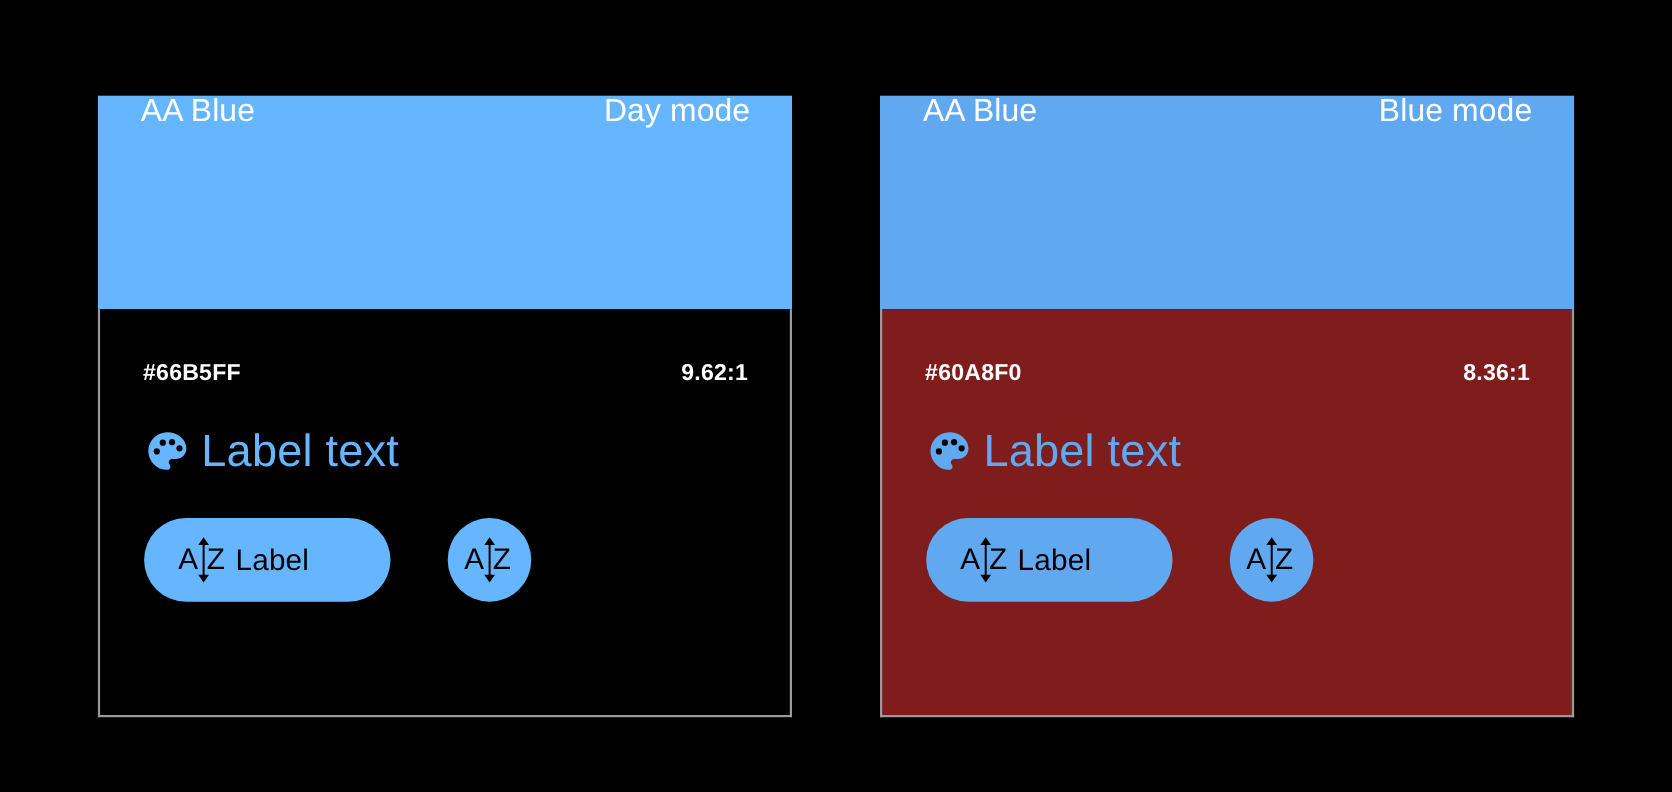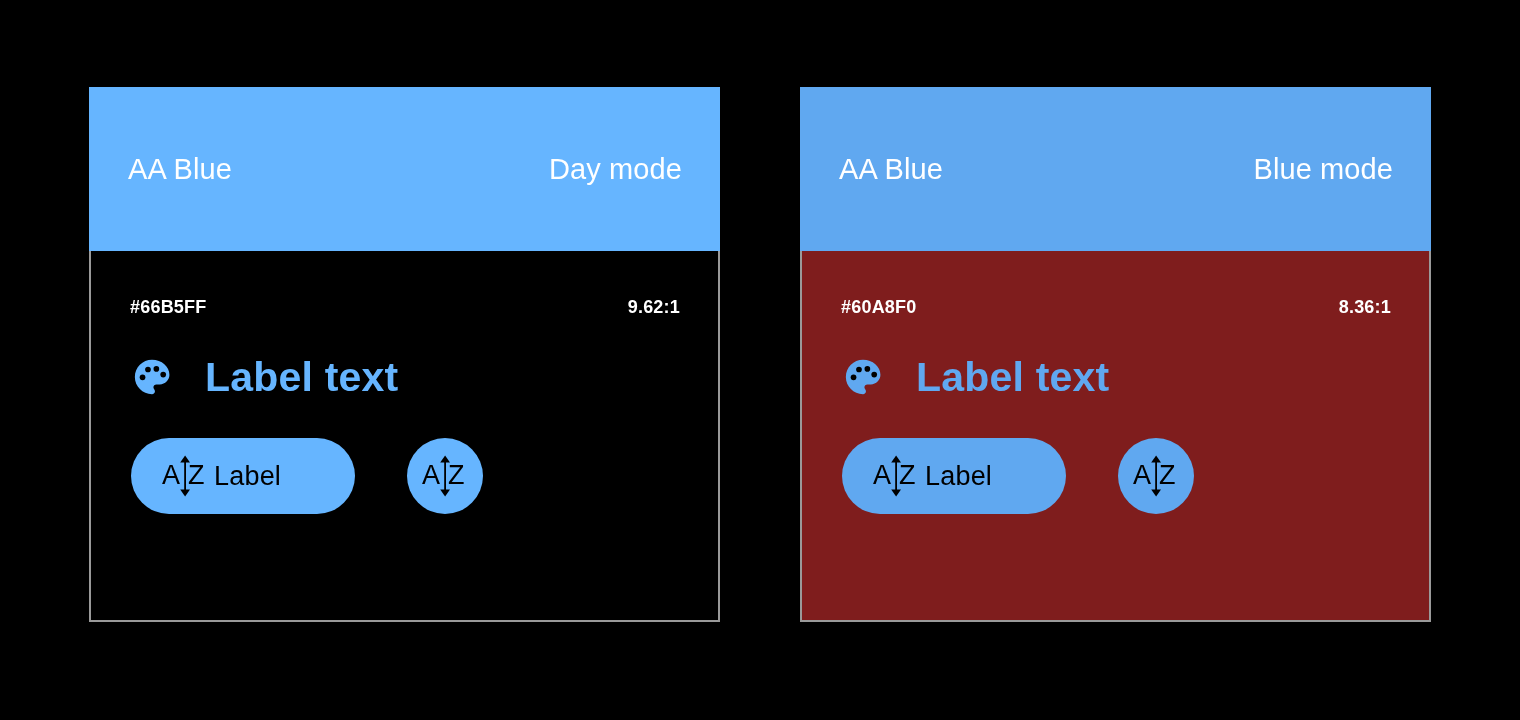--- a/index.html
+++ b/index.html
@@ -28,24 +28,23 @@
   
   .card {
     position: absolute;
     width: 631px;
     top: 87px;
   }
   .card.left  { left: 89px; }
   .card.right { left: 800px; }
 
   .card-header {
-    height: 164px;
+    height: 194px;
     box-sizing: border-box;
     display: flex;
-    align-items: center;
     justify-content: space-between;
     padding: 0 38px 0 39px;
     position: relative;
   }
   .card-header-title,
   .card-header-mode {
     color: #ffffff;
     font-size: 29px;
     font-weight: 400;
     line-height: 1;
@@ -65,21 +64,21 @@
 
   .meta-row {
     display: flex;
     align-items: center;
     justify-content: space-between;
     padding-top: 47px;
   }
   .meta-hex,
   .meta-ratio {
     color: #ffffff;
-    font-size: 18px;
+    font-size: 21px;
     font-weight: 700;
     line-height: 1;
     letter-spacing: 0.2px;
     white-space: nowrap;
   }
 
   
   .label-row {
     display: flex;
     align-items: center;
@@ -87,24 +86,24 @@
     padding-left: 1px;
   }
   .palette-icon {
     width: 42px;
     height: 42px;
     flex: 0 0 auto;
     display: block;
   }
   .label-text {
     font-size: 41px;
-    font-weight: 700;
+    font-weight: 400;
     line-height: 1;
     letter-spacing: 0.2px;
-    margin-left: 32px;
+    margin-left: 10px;
     white-space: nowrap;
   }
 
   
   .button-row {
     display: flex;
     align-items: center;
     padding-top: 40px;
     padding-left: 1px;
   }

